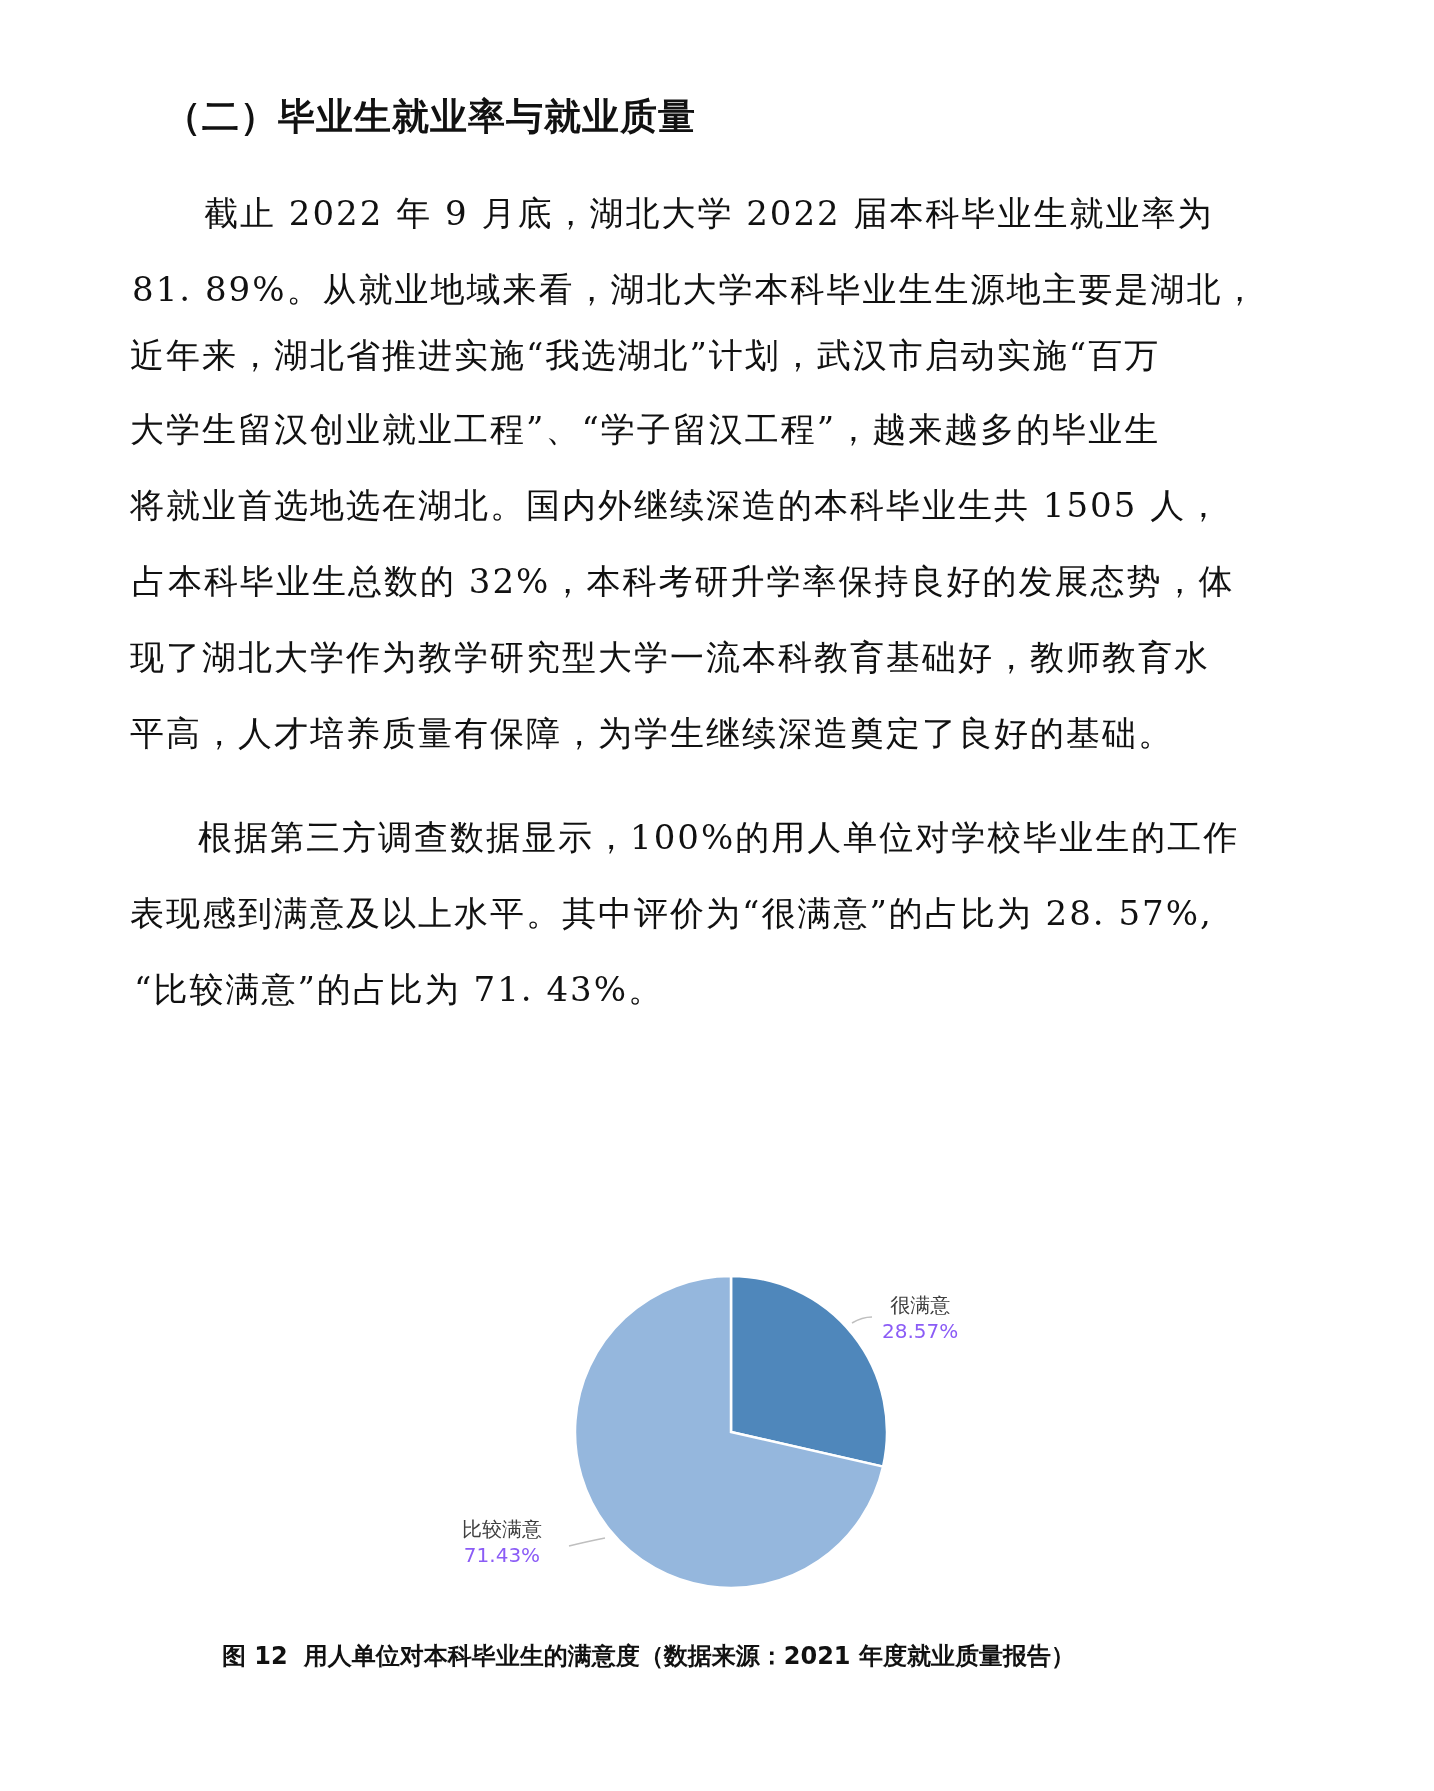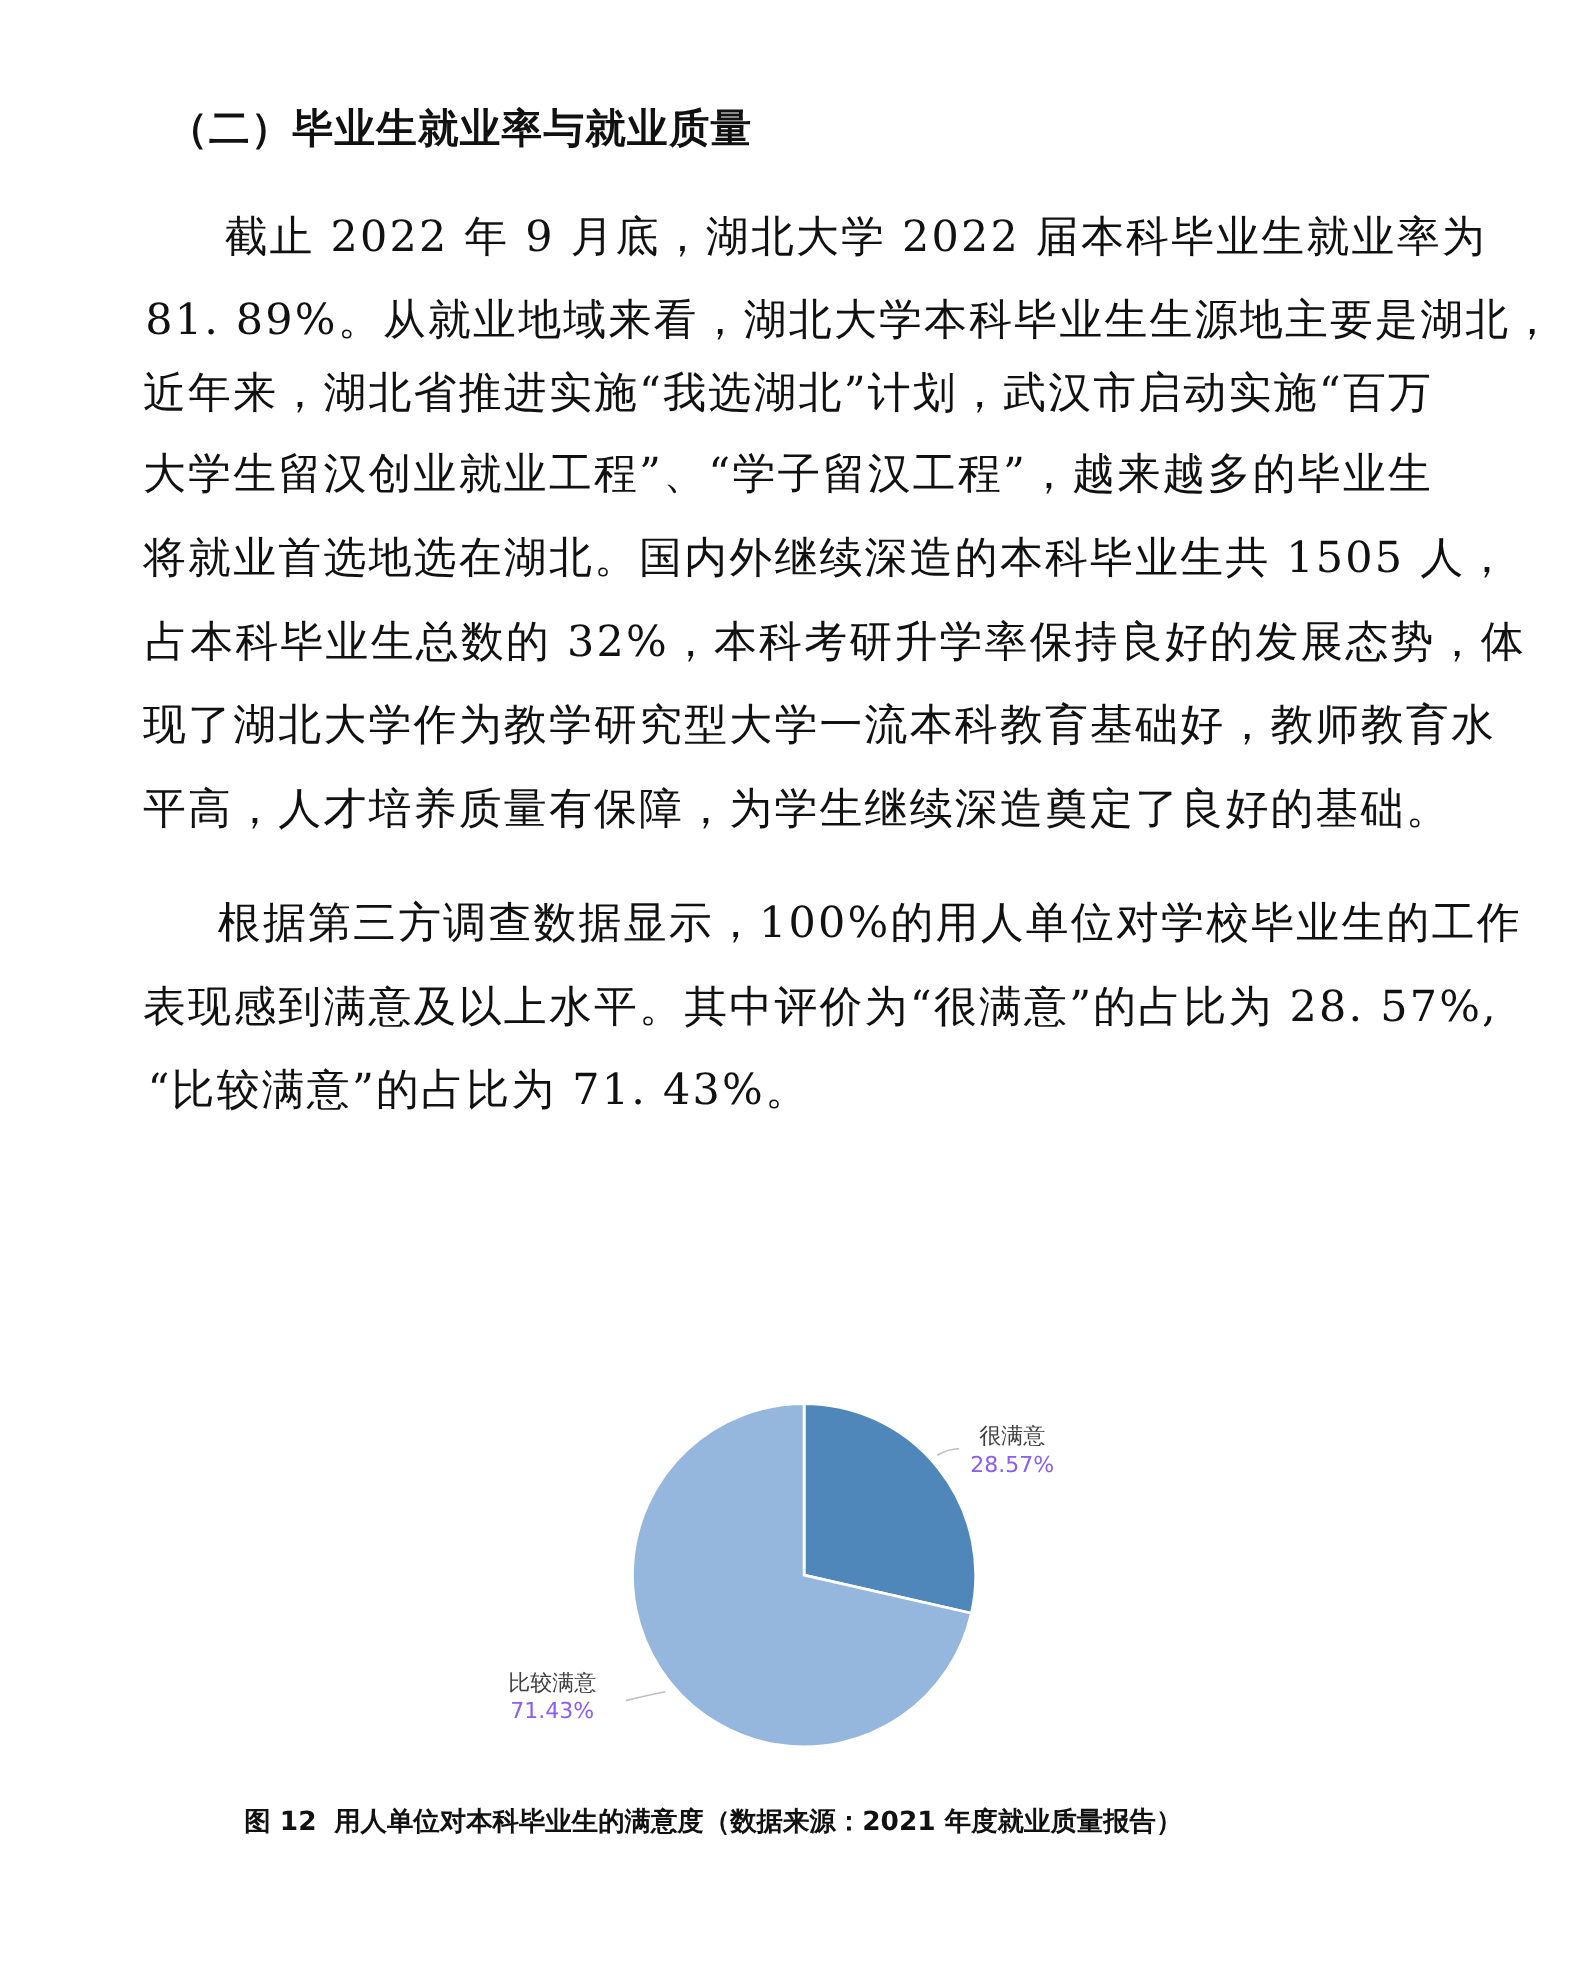--- a/index.html
+++ b/index.html
@@ -10,31 +10,31 @@
     body {
       width: 1434px;
       height: 1791px;
       position: relative;
       overflow: hidden;
       color: #111111;
       font-family: "DejaVu Serif", "Liberation Serif", serif;
     }
     .heading {
       position: absolute;
-      left: 152px;
+      left: 164px;
       top: 92px;
       font-family: "DejaVu Sans", "Liberation Sans", sans-serif;
       font-weight: bold;
       font-size: 37px;
       letter-spacing: 1px;
       white-space: nowrap;
     }
     .line {
       position: absolute;
-      font-size: 39px;
+      font-size: 34px;
       white-space: nowrap;
       line-height: 1;
       letter-spacing: 2px;
     }
     .chart {
       position: absolute;
       left: 0;
       top: 1260px;
       width: 1362px;
       height: 360px;

